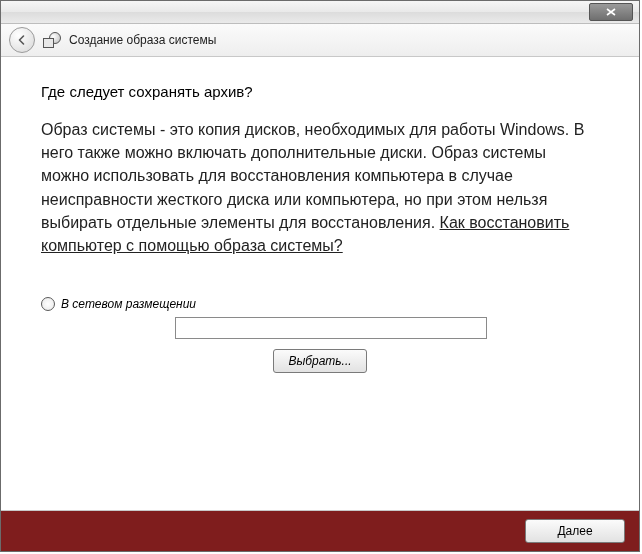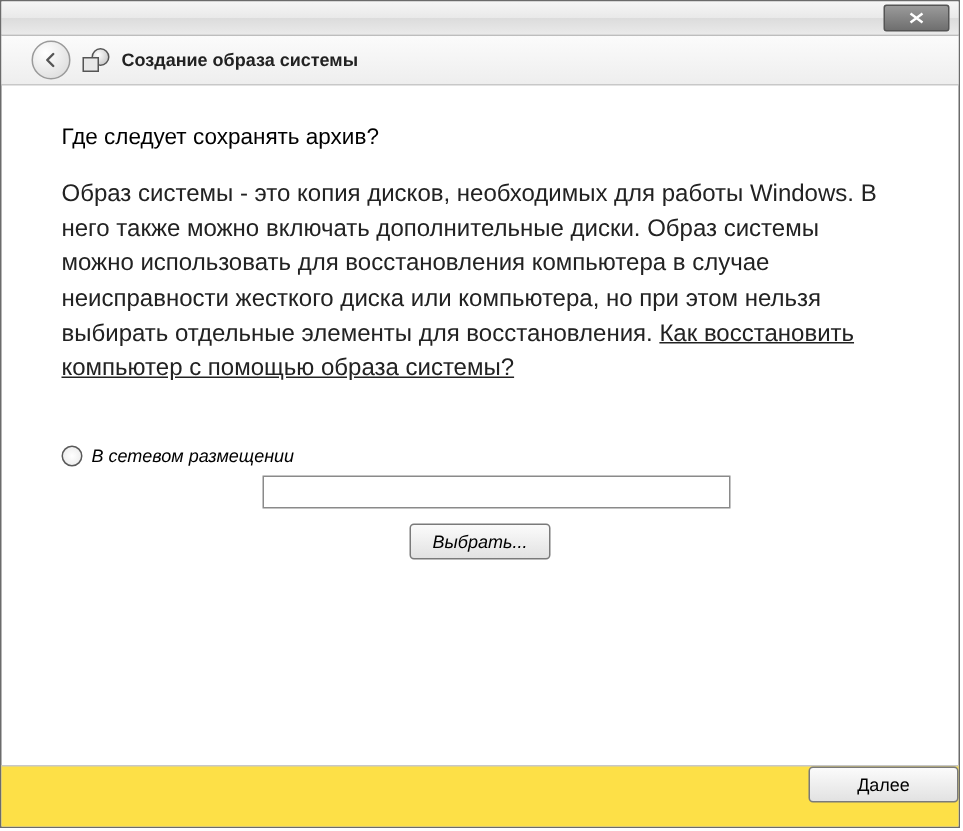--- a/index.html
+++ b/index.html
@@ -47,22 +47,21 @@
   }
   .close-btn svg { display:block; }
   
   .header-bar {
     height: 32px;
     background: linear-gradient(#fbfbfb, #eeeeee);
     border-bottom: 1px solid #c8c8c8;
     display: flex;
     align-items: center;
     gap: 8px;
-    padding: 0 20px;
-    font-weight: bold;
+    padding: 0 8px;
   }
   .back-circle {
     width: 24px;
     height: 24px;
     border: 1px solid #9a9a9a;
     border-radius: 50%;
     background: radial-gradient(circle at 35% 30%, #ffffff, #d7d7d7);
     display: flex;
     align-items: center;
     justify-content: center;
@@ -212,26 +211,27 @@
     display: inline-flex;
     align-items: center;
     justify-content: center;
     cursor: default;
   }
   
   .footer {
     position: absolute;
     left: 0; right: 0; bottom: 0;
     height: 40px;
-    background: #fde047;
+    background: #7f1d1d;
     border-top: 1px solid #c8c8c8;
     display: flex;
+    align-items: center;
     justify-content: flex-end;
     gap: 8px;
-    padding-right: 0;
+    padding-right: 14px;
   }
   .footer .btn {
     min-width: 70px;
   }
 </style>
 </head>
 <body>
 
 <div class="window">
 

